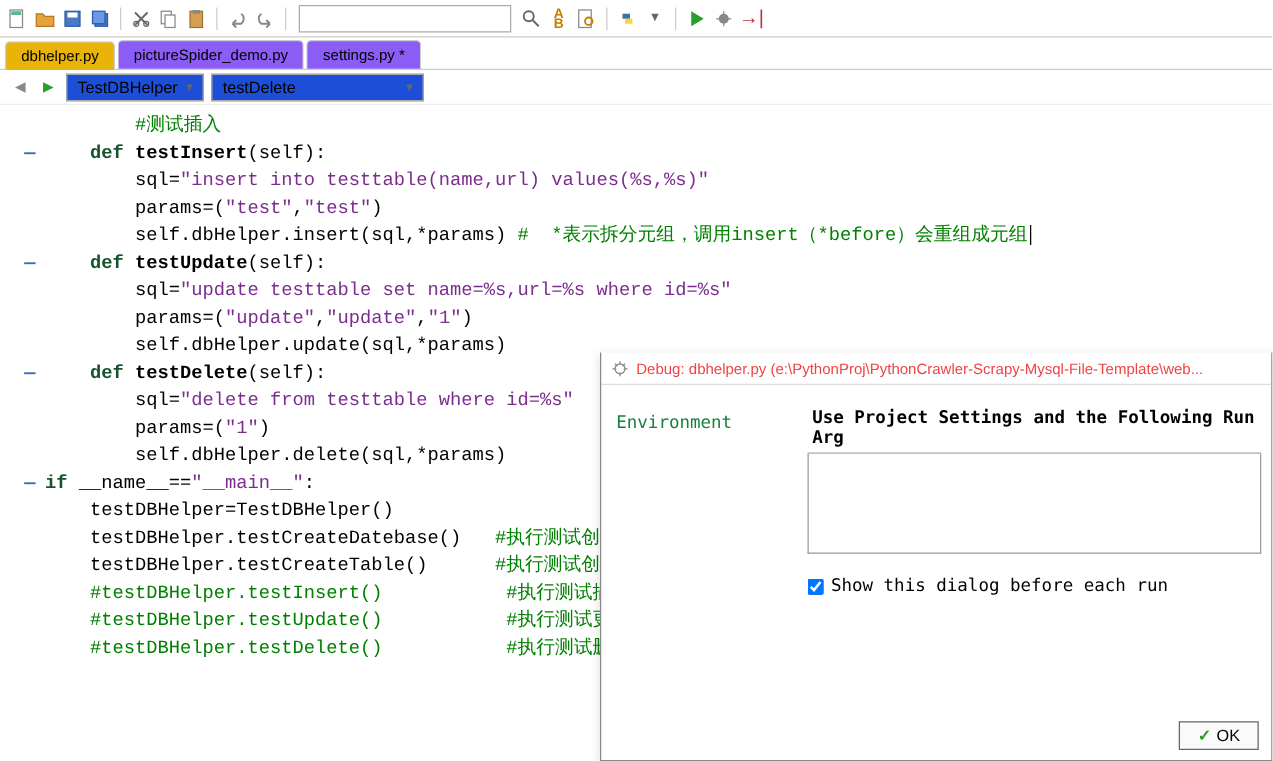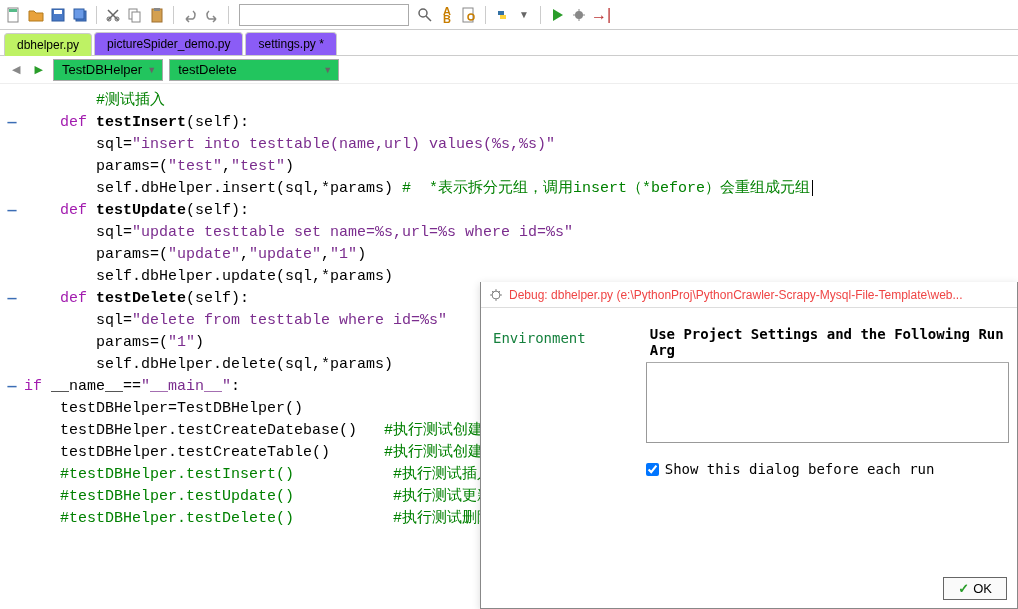--- a/index.html
+++ b/index.html
@@ -47,41 +47,41 @@
     padding: 4px 12px;
     border: 1px solid #ccc;
     border-bottom: none;
     background: #8b5cf6;
     margin-right: 2px;
     border-radius: 4px 4px 0 0;
     font-size: 12px;
     cursor: pointer;
   }
   .tab.active {
-    background: #bef264;
+    background: #eab308;
     position: relative;
     top: 1px;
   }
   .nav-row {
     height: 28px;
     display: flex;
     align-items: center;
     gap: 6px;
     padding-left: 8px;
     border-bottom: 1px solid #eee;
   }
   .nav-arrow {
     font-size: 11px;
     color: #888;
     cursor: pointer;
     padding: 0 4px;
   }
   .nav-select {
     border: 1px solid #aaa;
-    background: #22c55e;
+    background: #1d4ed8;
     height: 22px;
     min-width: 110px;
     padding: 0 20px 0 8px;
     display: inline-flex;
     align-items: center;
     font-size: 13px;
     position: relative;
     cursor: pointer;
   }
   .nav-select::after {
@@ -90,35 +90,36 @@
     right: 6px;
     font-size: 9px;
     color: #666;
   }
   .editor {
     font-family: Consolas, "Courier New", monospace;
     font-size: 15px;
     line-height: 22px;
     padding: 6px 0 0 0;
     position: relative;
+    margin-left: 12px;
   }
   .line {
     white-space: pre;
     display: flex;
   }
   .gutter {
     width: 24px;
     display: inline-flex;
     justify-content: center;
     color: #888;
     user-select: none;
   }
   .gutter .m { color: #3b6db5; font-weight: bold; cursor: pointer; }
   .code { flex: 1; }
-  .kw { color: #a21caf; font-weight: normal; }
+  .kw { color: #14532d; font-weight: bold; }
   .fn { color: #000; font-weight: bold; }
   .str { color: #7b2d8e; }
   .cm { color: #008000; }
   .op { color: #000; }
   .text-cursor {
     display: inline-block;
     width: 1px;
     height: 16px;
     background: #000;
     vertical-align: middle;

